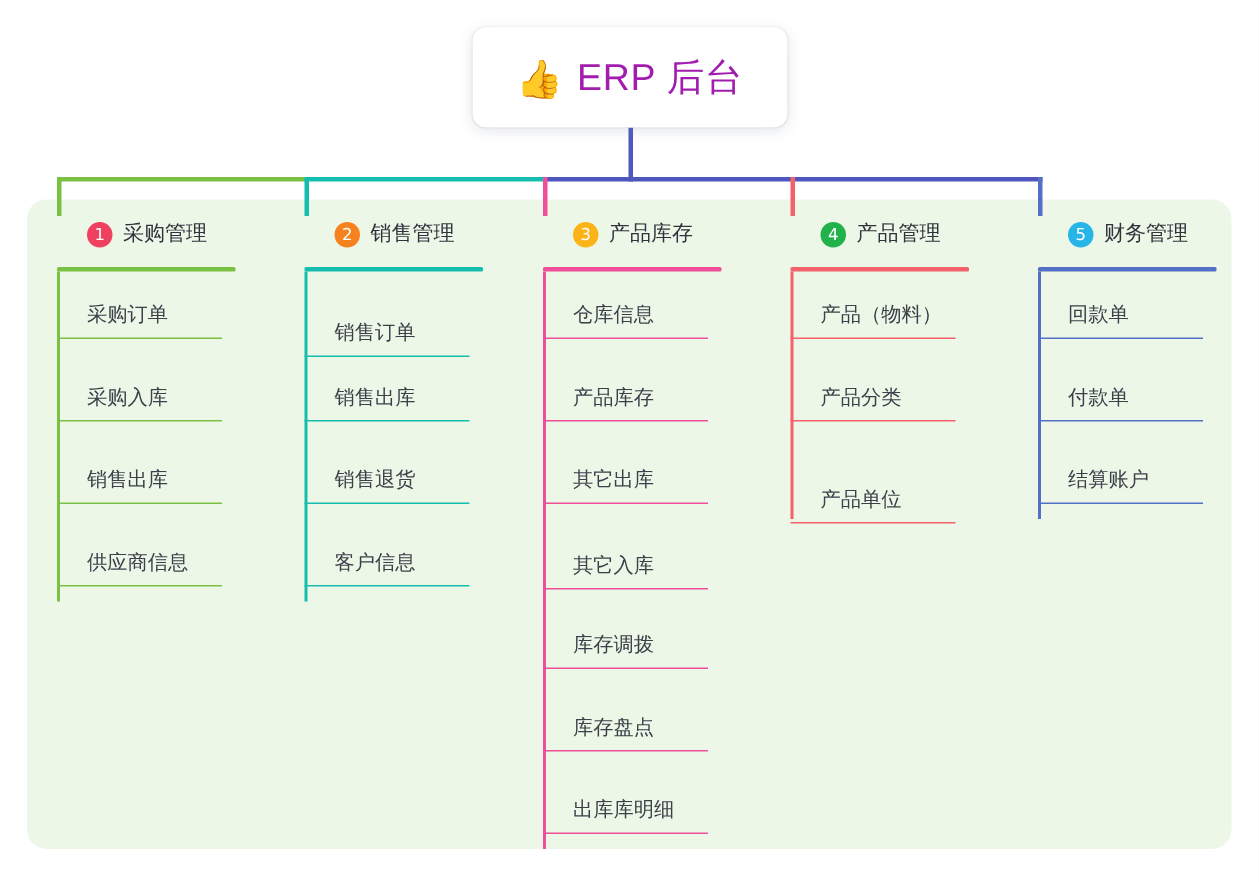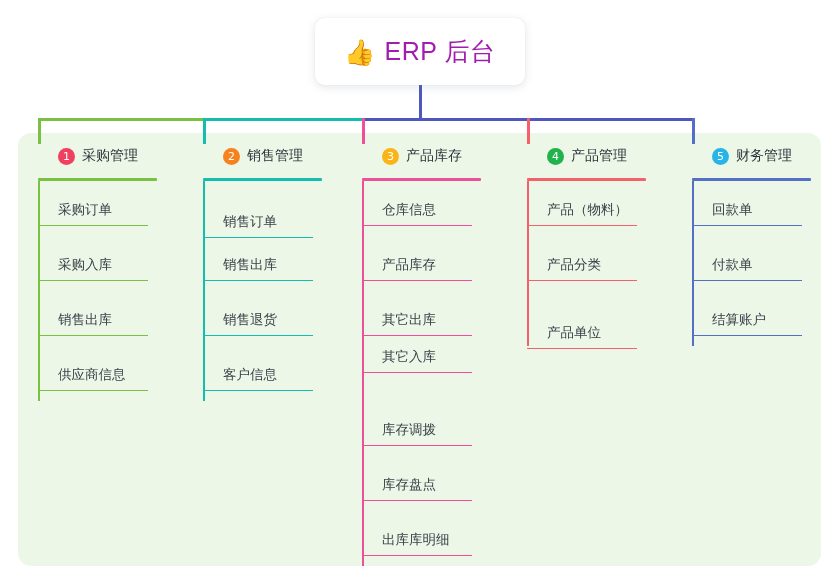--- a/index.html
+++ b/index.html
@@ -220,21 +220,21 @@
           <div class="item-rule" style="background: rgb(239, 78, 155);"></div>
         </div>
         <div class="item" style="top: 92px;">
           <span class="item-label">产品库存</span>
           <div class="item-rule" style="background: rgb(239, 78, 155);"></div>
         </div>
         <div class="item" style="top: 147px;">
           <span class="item-label">其它出库</span>
           <div class="item-rule" style="background: rgb(239, 78, 155);"></div>
         </div>
-        <div class="item" style="top: 184px; padding-left: 27px;">
+        <div class="item" style="top: 204px; padding-left: 27px;">
           <span class="item-label">其它入库</span>
           <div class="item-rule" style="background: rgb(239, 78, 155);"></div>
         </div>
         <div class="item" style="top: 257px;">
           <span class="item-label">库存调拨</span>
           <div class="item-rule" style="background: rgb(239, 78, 155);"></div>
         </div>
         <div class="item" style="top: 312px;">
           <span class="item-label">库存盘点</span>
           <div class="item-rule" style="background: rgb(239, 78, 155);"></div>

